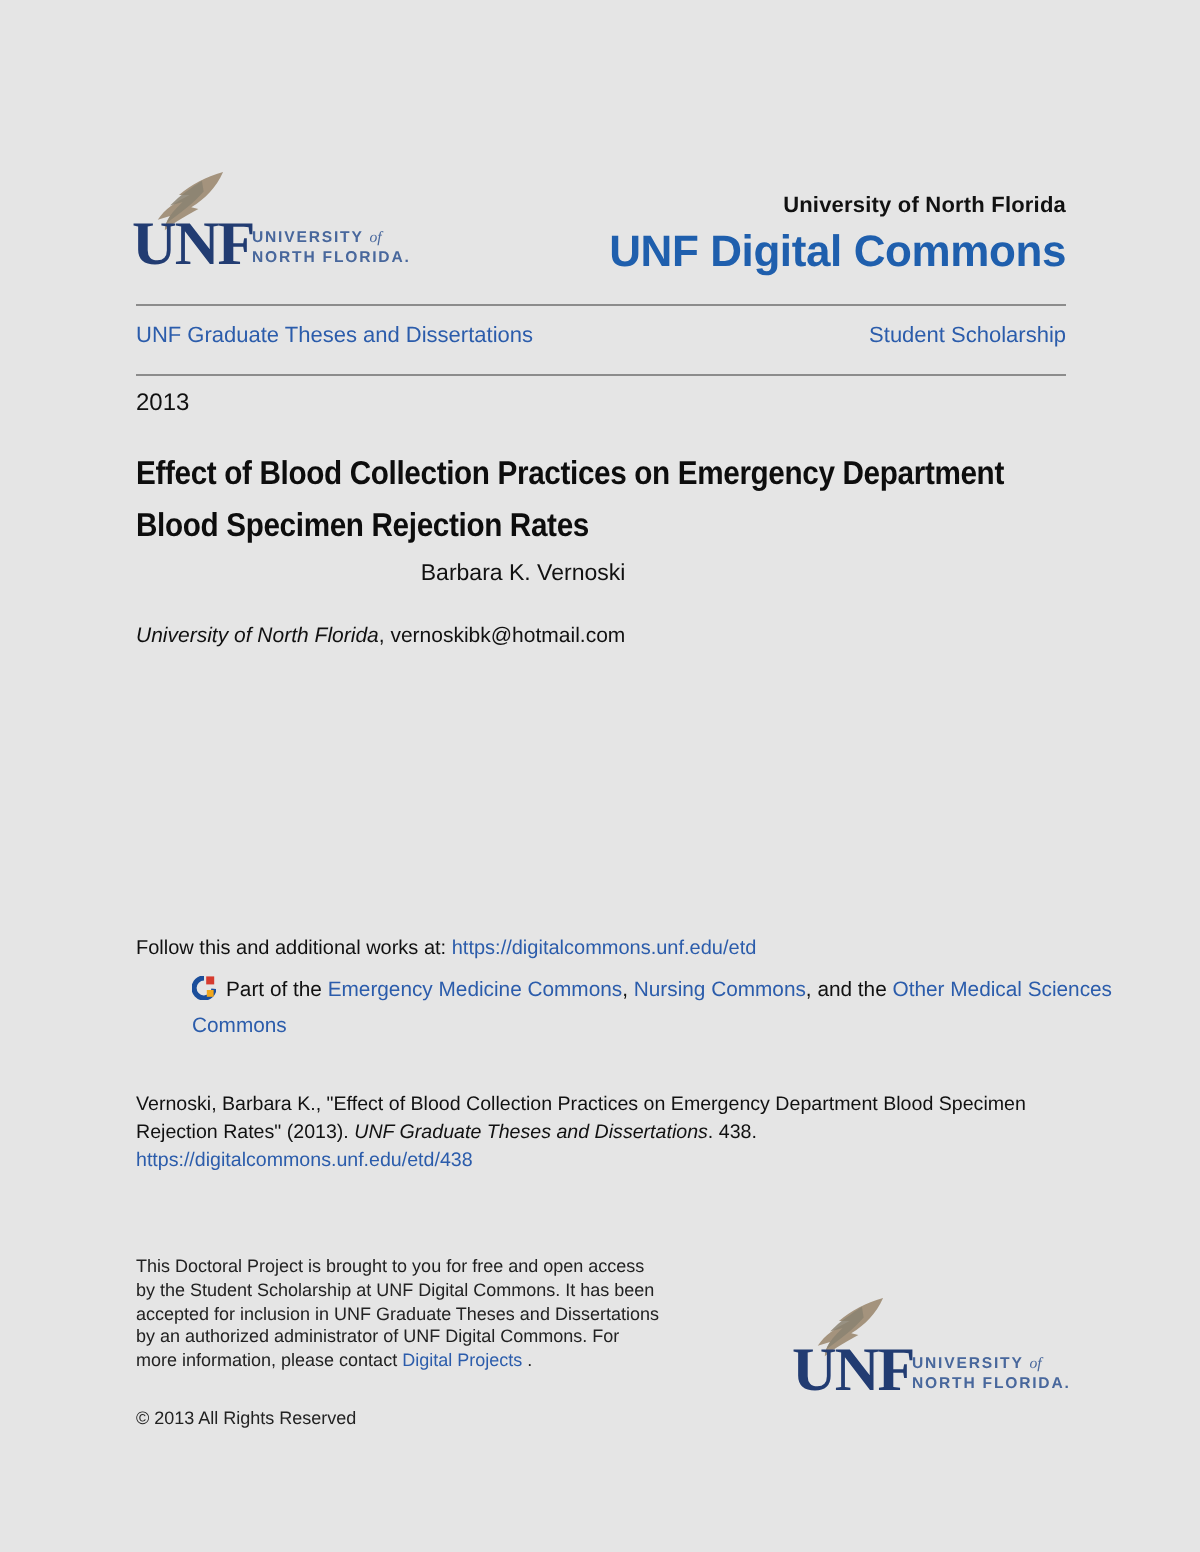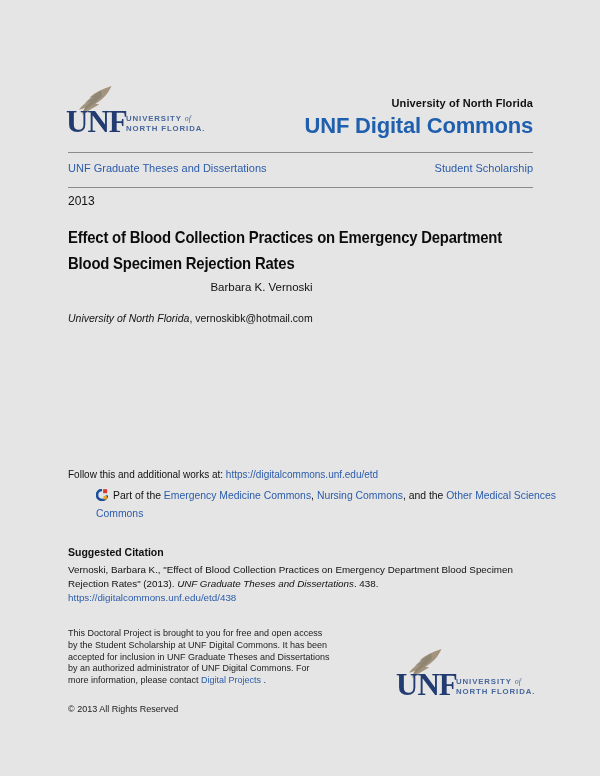--- a/index.html
+++ b/index.html
@@ -116,21 +116,20 @@
 
   <div class="partof">
     <svg class="dcn-icon" viewBox="0 0 12 12" aria-hidden="true">
       <path d="M6 1 A 5 5 0 1 0 11 6.4" stroke="#1b4e9b" stroke-width="2.6" fill="none"></path>
       <rect x="7.1" y="0.2" width="4" height="4" fill="#d63b2f"></rect>
       <rect x="7.4" y="7" width="3.4" height="3.4" fill="#f2a71b"></rect>
     </svg><span>Part of the </span><a class="blue">Emergency Medicine Commons</a><span>, </span><a class="blue">Nursing Commons</a><span>, and the </span><a class="blue">Other Medical Sciences Commons</a>
   </div>
 
   <div class="citation">
-    <div class="heading">Suggested Citation</div>
     <div class="body">
       <div>Vernoski, Barbara K., "Effect of Blood Collection Practices on Emergency Department Blood Specimen</div>
       <div><span>Rejection Rates" (2013). </span><span class="it">UNF Graduate Theses and Dissertations</span><span>. 438.</span></div>
       <a class="blue">https://digitalcommons.unf.edu/etd/438</a>
     </div>
   </div>
 
   <div class="statement">
     <span>This Doctoral Project is brought to you for free and open access by the Student Scholarship at UNF Digital Commons. It has been accepted for inclusion in UNF Graduate Theses and Dissertations by an authorized administrator of UNF Digital Commons. For more information, please contact </span><a class="blue">Digital Projects</a><span> .</span>
     <div class="copyright">© 2013 All Rights Reserved</div>

